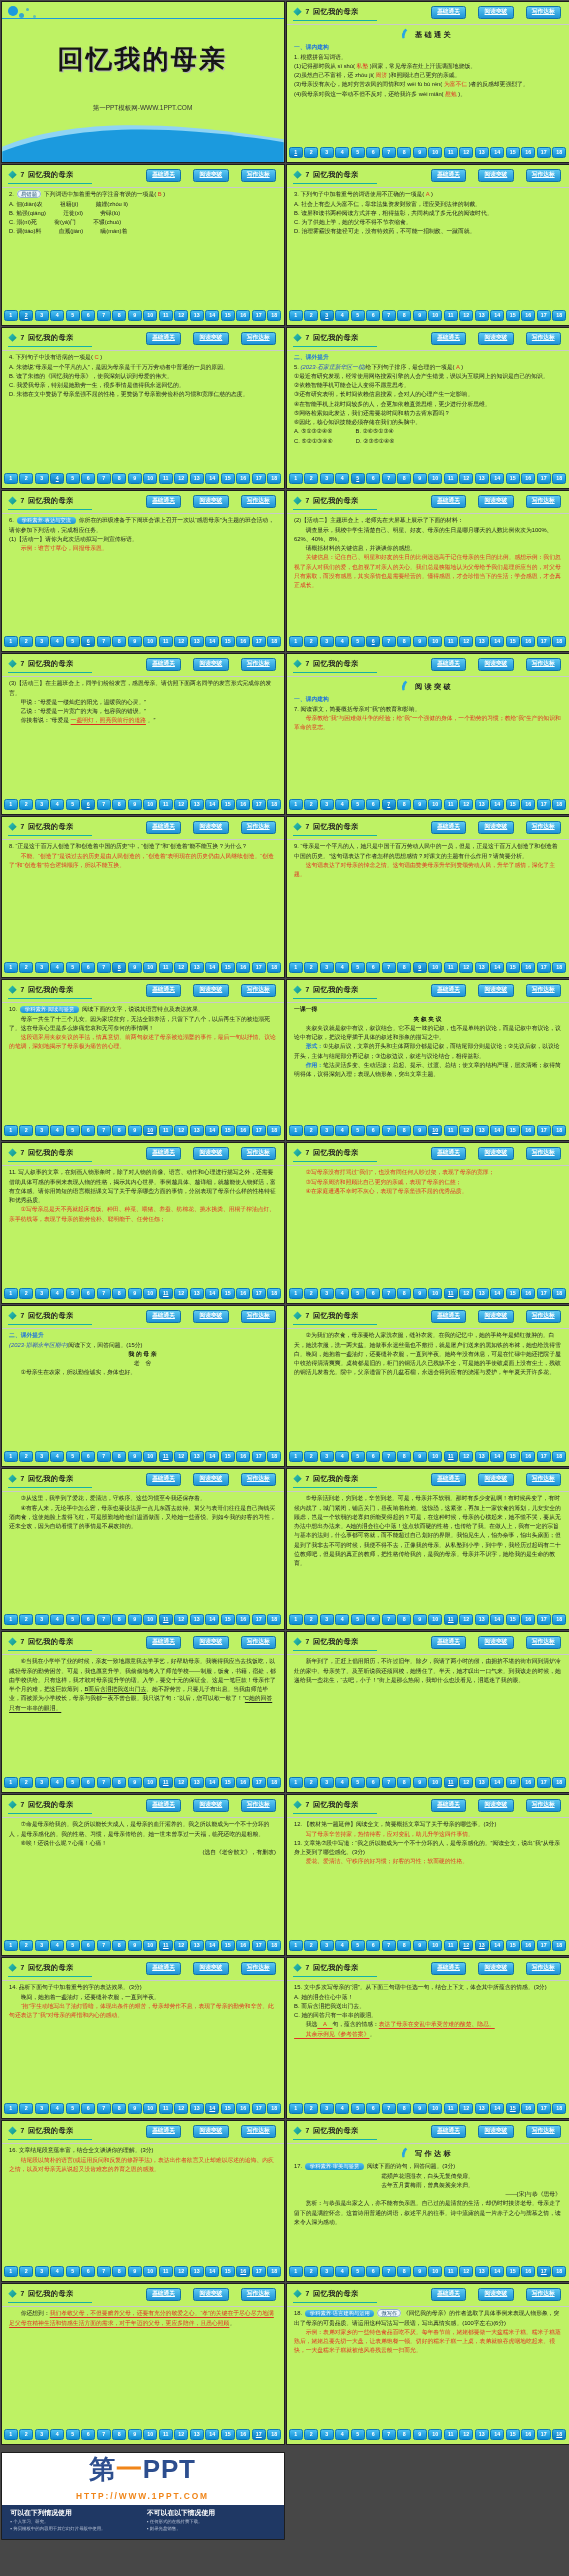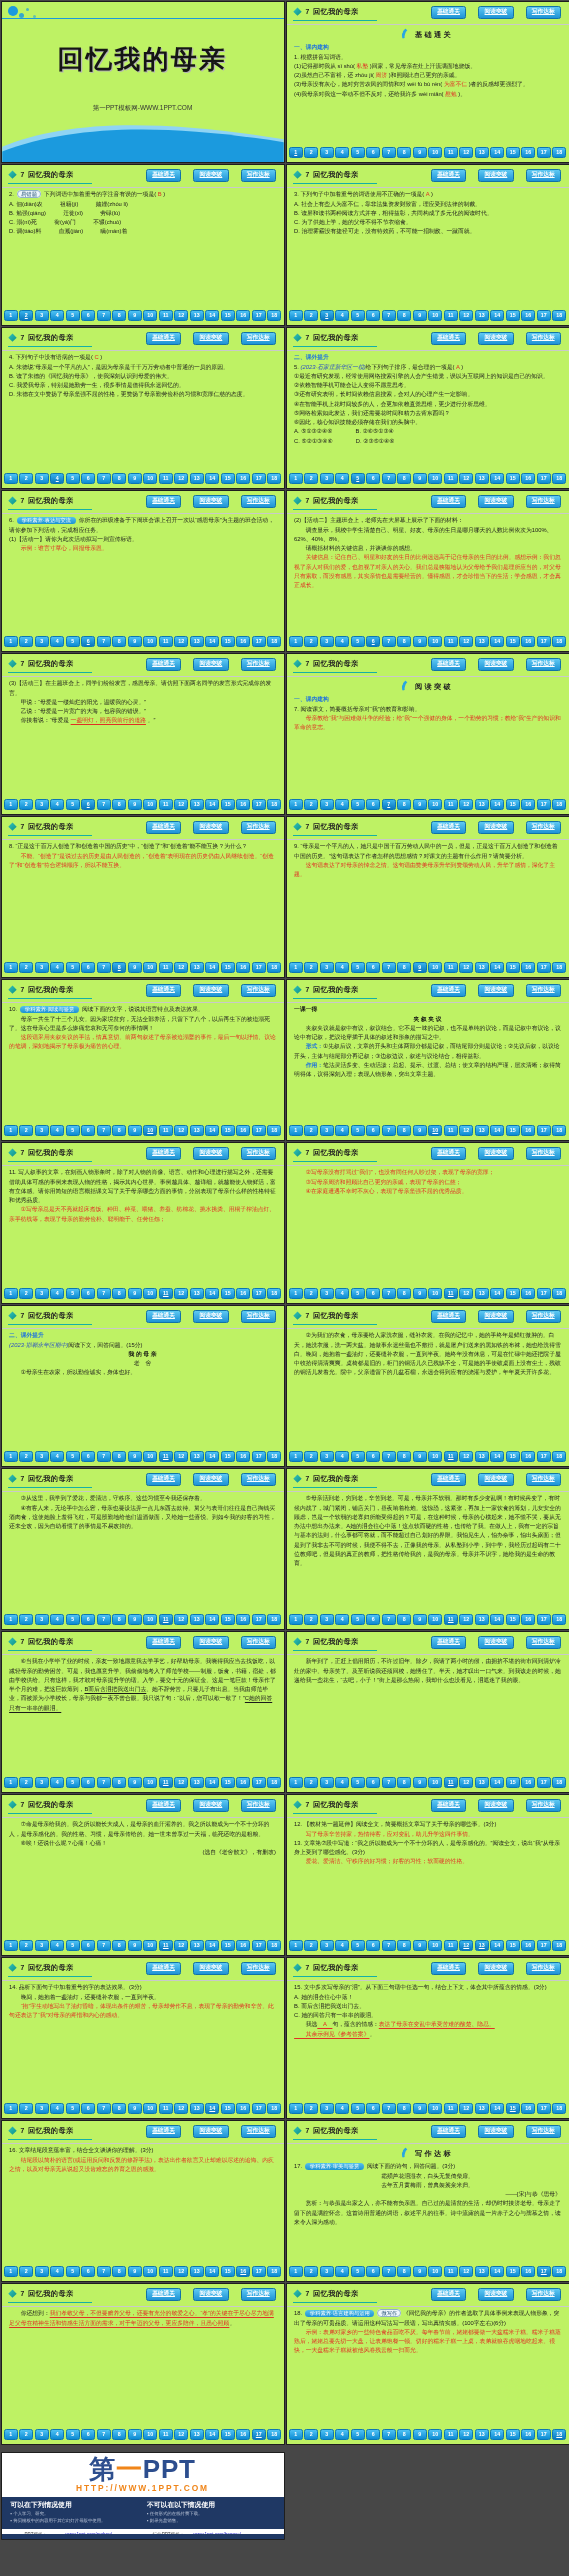--- a/index.html
+++ b/index.html
@@ -51,21 +51,21 @@
   .t-title{position:absolute;top:40px;width:100%;text-align:center;font-size:26px;font-weight:900;
            color:#151515;letter-spacing:2.3px;text-shadow:1.1px 1.1px 0 #b5b5b5;}
   .t-sub{position:absolute;top:102px;width:100%;text-align:center;font-size:6.5px;color:#333;}
   .t-wave{position:absolute;bottom:0;left:0;width:282px;height:44px;}
   
   .site-footer{position:absolute;left:1.5px;top:2453px;width:282px;height:86px;background:#fff;
                overflow:hidden;box-shadow:0 0 0 0.8px #151515;}
   .logo-row{text-align:center;padding-top:3px;line-height:1;}
   .logo-txt{font-size:26px;font-weight:900;color:#2d4e8e;letter-spacing:0.8px;}
   .logo-yi{color:#f08519;}
-  .site-url{text-align:center;color:#f08519;font-size:8.4px;font-weight:bold;letter-spacing:1.9px;margin-top:1px;}
+  .site-url{text-align:center;color:#f08519;font-size:8.4px;font-weight:bold;letter-spacing:1.9px;margin-top:9px;}
   .usage-band{background:#1f3864;color:#fff;display:flex;margin-top:3.8px;padding:3px 9px 4.6px;gap:9px;}
   .usage-col{flex:1;}
   .usage-title{font-size:6.8px;font-weight:bold;margin-bottom:1.5px;}
   .usage-item{font-size:4.4px;color:#b9c3d6;line-height:1.5;}
   .links-row{display:flex;padding:3px 3px 0 23px;}
   .links-col{flex:1;}
   .link-line{display:flex;font-size:4.6px;line-height:1.42;}
   .link-label{color:#444;width:41px;flex-shrink:0;}
   .link-url{color:#2222cc;text-decoration:underline;}
   .footer-strip{position:absolute;bottom:0;left:0;right:0;height:4.6px;background:#1f3864;}

